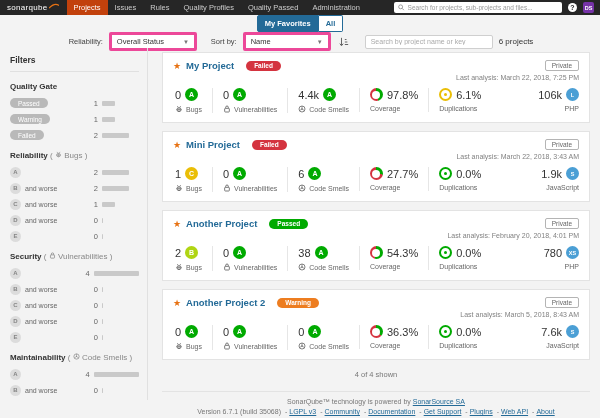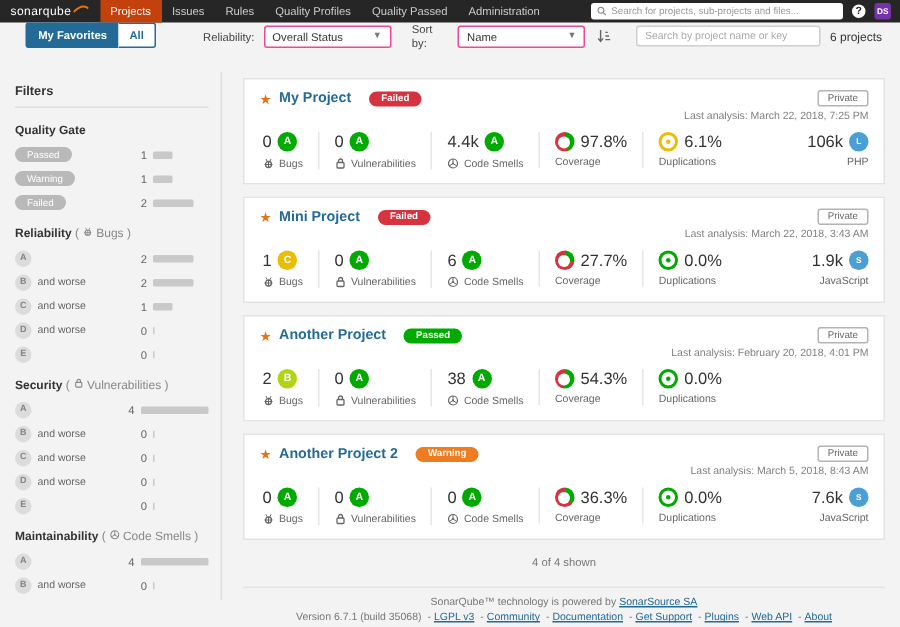--- a/index.html
+++ b/index.html
@@ -13,29 +13,29 @@
   .nav-items { display:flex; align-items:stretch; }
   .nav-item { display:flex; align-items:center; padding:0 7px; color:#ccc; font-size:7.5px; cursor:pointer; }
   .nav-item.active { background:#c2410c; color:#fff; }
   .nav-right { margin-left:auto; display:flex; align-items:center; gap:6px; padding-right:6px; }
   .nav-search { display:flex; align-items:center; background:#fff; border-radius:2px; height:11px; width:168px; padding:0 4px; gap:3px; }
   .nav-search input { border:none; outline:none; font-size:6.5px; width:100%; color:#333; font-family:"Liberation Sans",sans-serif; }
   .nav-search input::placeholder { color:#999; }
   .help-icon { width:9px; height:9px; border-radius:50%; background:#fff; color:#262626; font-size:7px; font-weight:bold; display:flex; align-items:center; justify-content:center; cursor:pointer; }
   .avatar { width:11px; height:11px; border-radius:2px; background:#7632a8; color:#fff; font-size:5.5px; font-weight:bold; display:flex; align-items:center; justify-content:center; cursor:pointer; }
   
-  .toolbar { display:flex; align-items:flex-start; height:33px; }
+  .toolbar { display:flex; align-items:center; height:33px;flex-direction:column; }
   .toolbar-left { width:148px; display:flex; justify-content:center; }
   .fav-toggle { display:flex; }
   .fav-btn { font-size:7.5px; font-weight:bold; padding:3px 7px; border:1px solid #236a97; cursor:pointer; }
   .fav-btn.on { background:#236a97; color:#fff; border-radius:2px 0 0 2px; }
   .fav-btn.off { background:#fff; color:#236a97; border-left:none; border-radius:0 2px 2px 0; }
   .toolbar-main { flex:1; display:flex; align-items:center; padding:0 12px 0 14px; gap:6px; }
   .tb-label { font-size:7.5px; color:#444; }
-  .select { display:flex; align-items:center; justify-content:space-between; background:#fff; border:1px solid #ec4899; border-radius:2px; font-size:7.5px; color:#333; padding:2px 5px; cursor:pointer; }
+  .select { display:flex; align-items:center; justify-content:space-between; background:#fff; border:3px solid #ec4899; border-radius:2px; font-size:7.5px; color:#333; padding:2px 5px; cursor:pointer; }
   .select .caret { color:#777; font-size:6px; margin-left:8px; }
   .sel-perspective { width:88px; }
   .sel-sort { width:88px; }
   .sort-icon { width:10px; height:10px; cursor:pointer; margin:0 2px; }
   .tb-search { background:#fff; border:1px solid #cfcfcf; border-radius:2px; height:14px; width:128px; padding:0 5px; font-size:7px; color:#333; outline:none; font-family:"Liberation Sans",sans-serif; }
   .tb-search::placeholder { color:#aaa; }
   .projects-count { margin-left:auto; font-size:8px; color:#333; white-space:nowrap; }
   
   .page-body { display:flex; align-items:flex-start; }
   .sidebar { width:148px; min-height:315px; border-right:1px solid #e0e0e0; padding:4px 8px 0 10px; }
@@ -554,20 +554,27 @@
           <div class="m-top">
               <span class="dup-ring dup-A">
                 <i></i>
               </span>
               <span class="m-val">0.0%</span>
             </div>
           <div class="m-label">
               <span>Duplications</span>
             </div>
         </div>
+        <div class="metric metric-size">
+          <div class="m-top">
+              <span class="m-val">780</span>
+              <span class="size-circle">XS</span>
+            </div>
+          <div class="lang">PHP</div>
+        </div>
       </div>
     </div>
 
     <div class="card">
       <div class="card-top">
         <span class="star">★</span>
         <span class="proj-name">Another Project 2</span>
         <span class="status-badge st-warning">Warning</span>
         <span class="private-badge">Private</span>
       </div>

